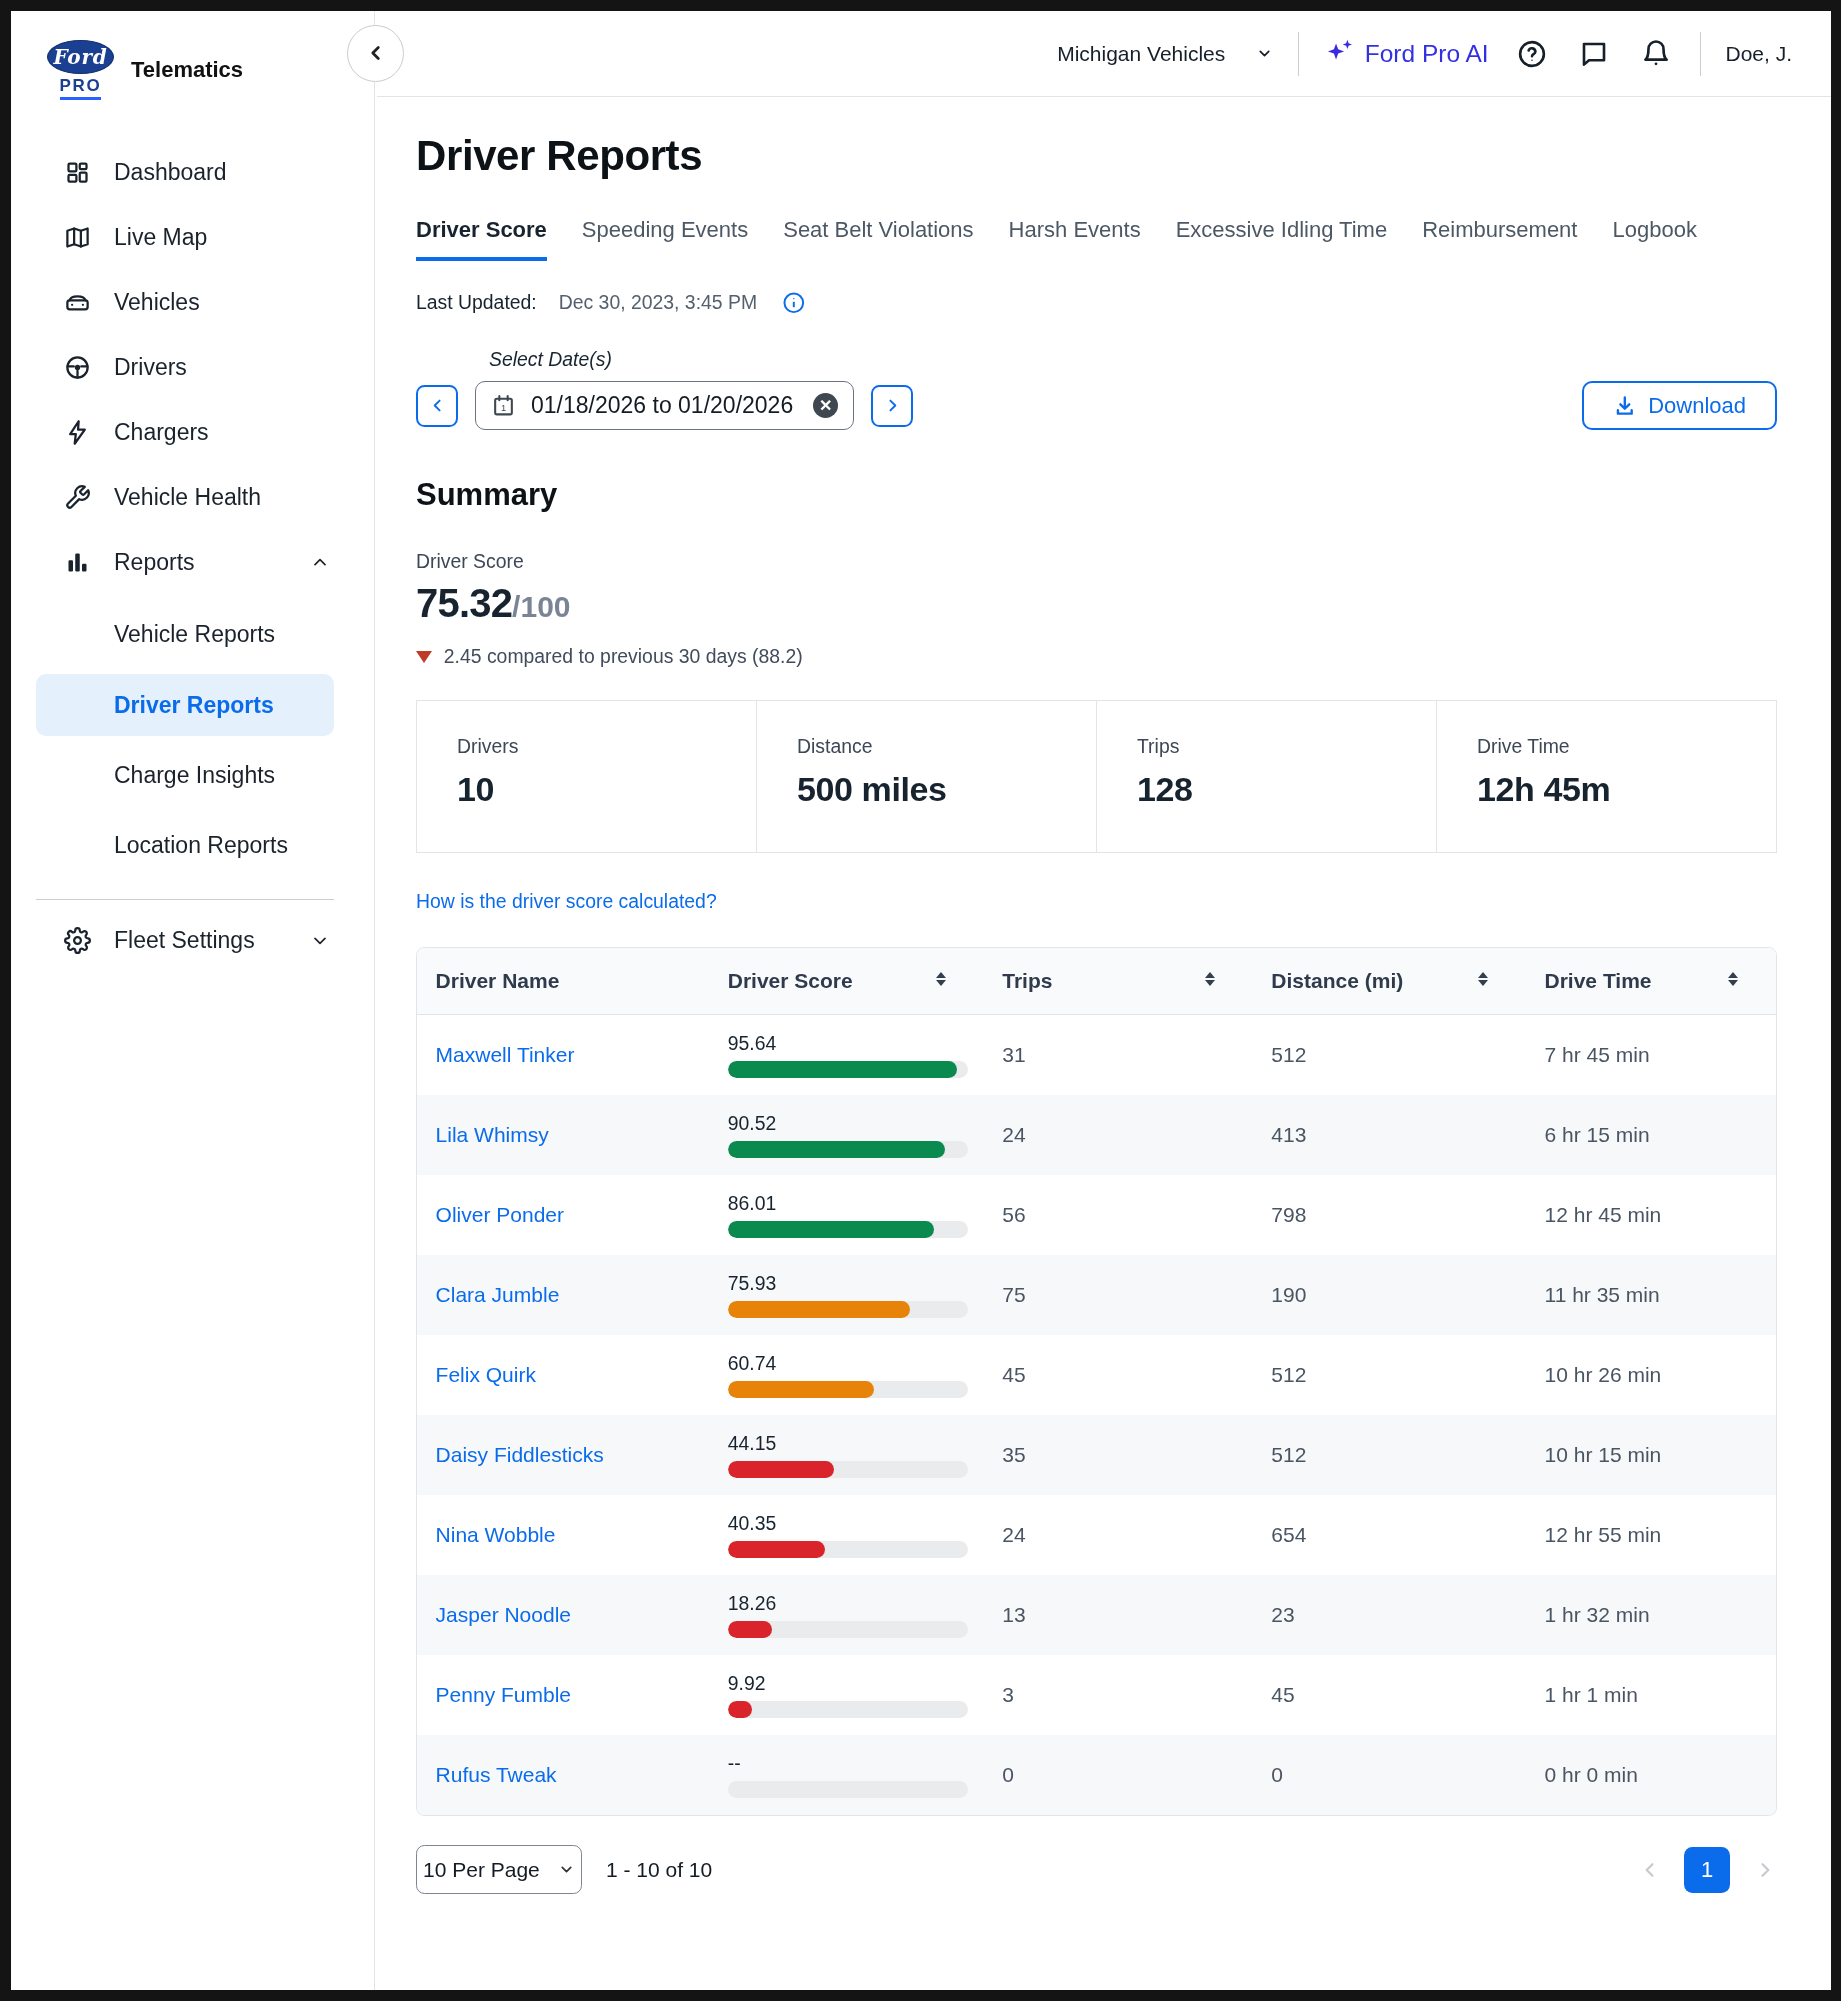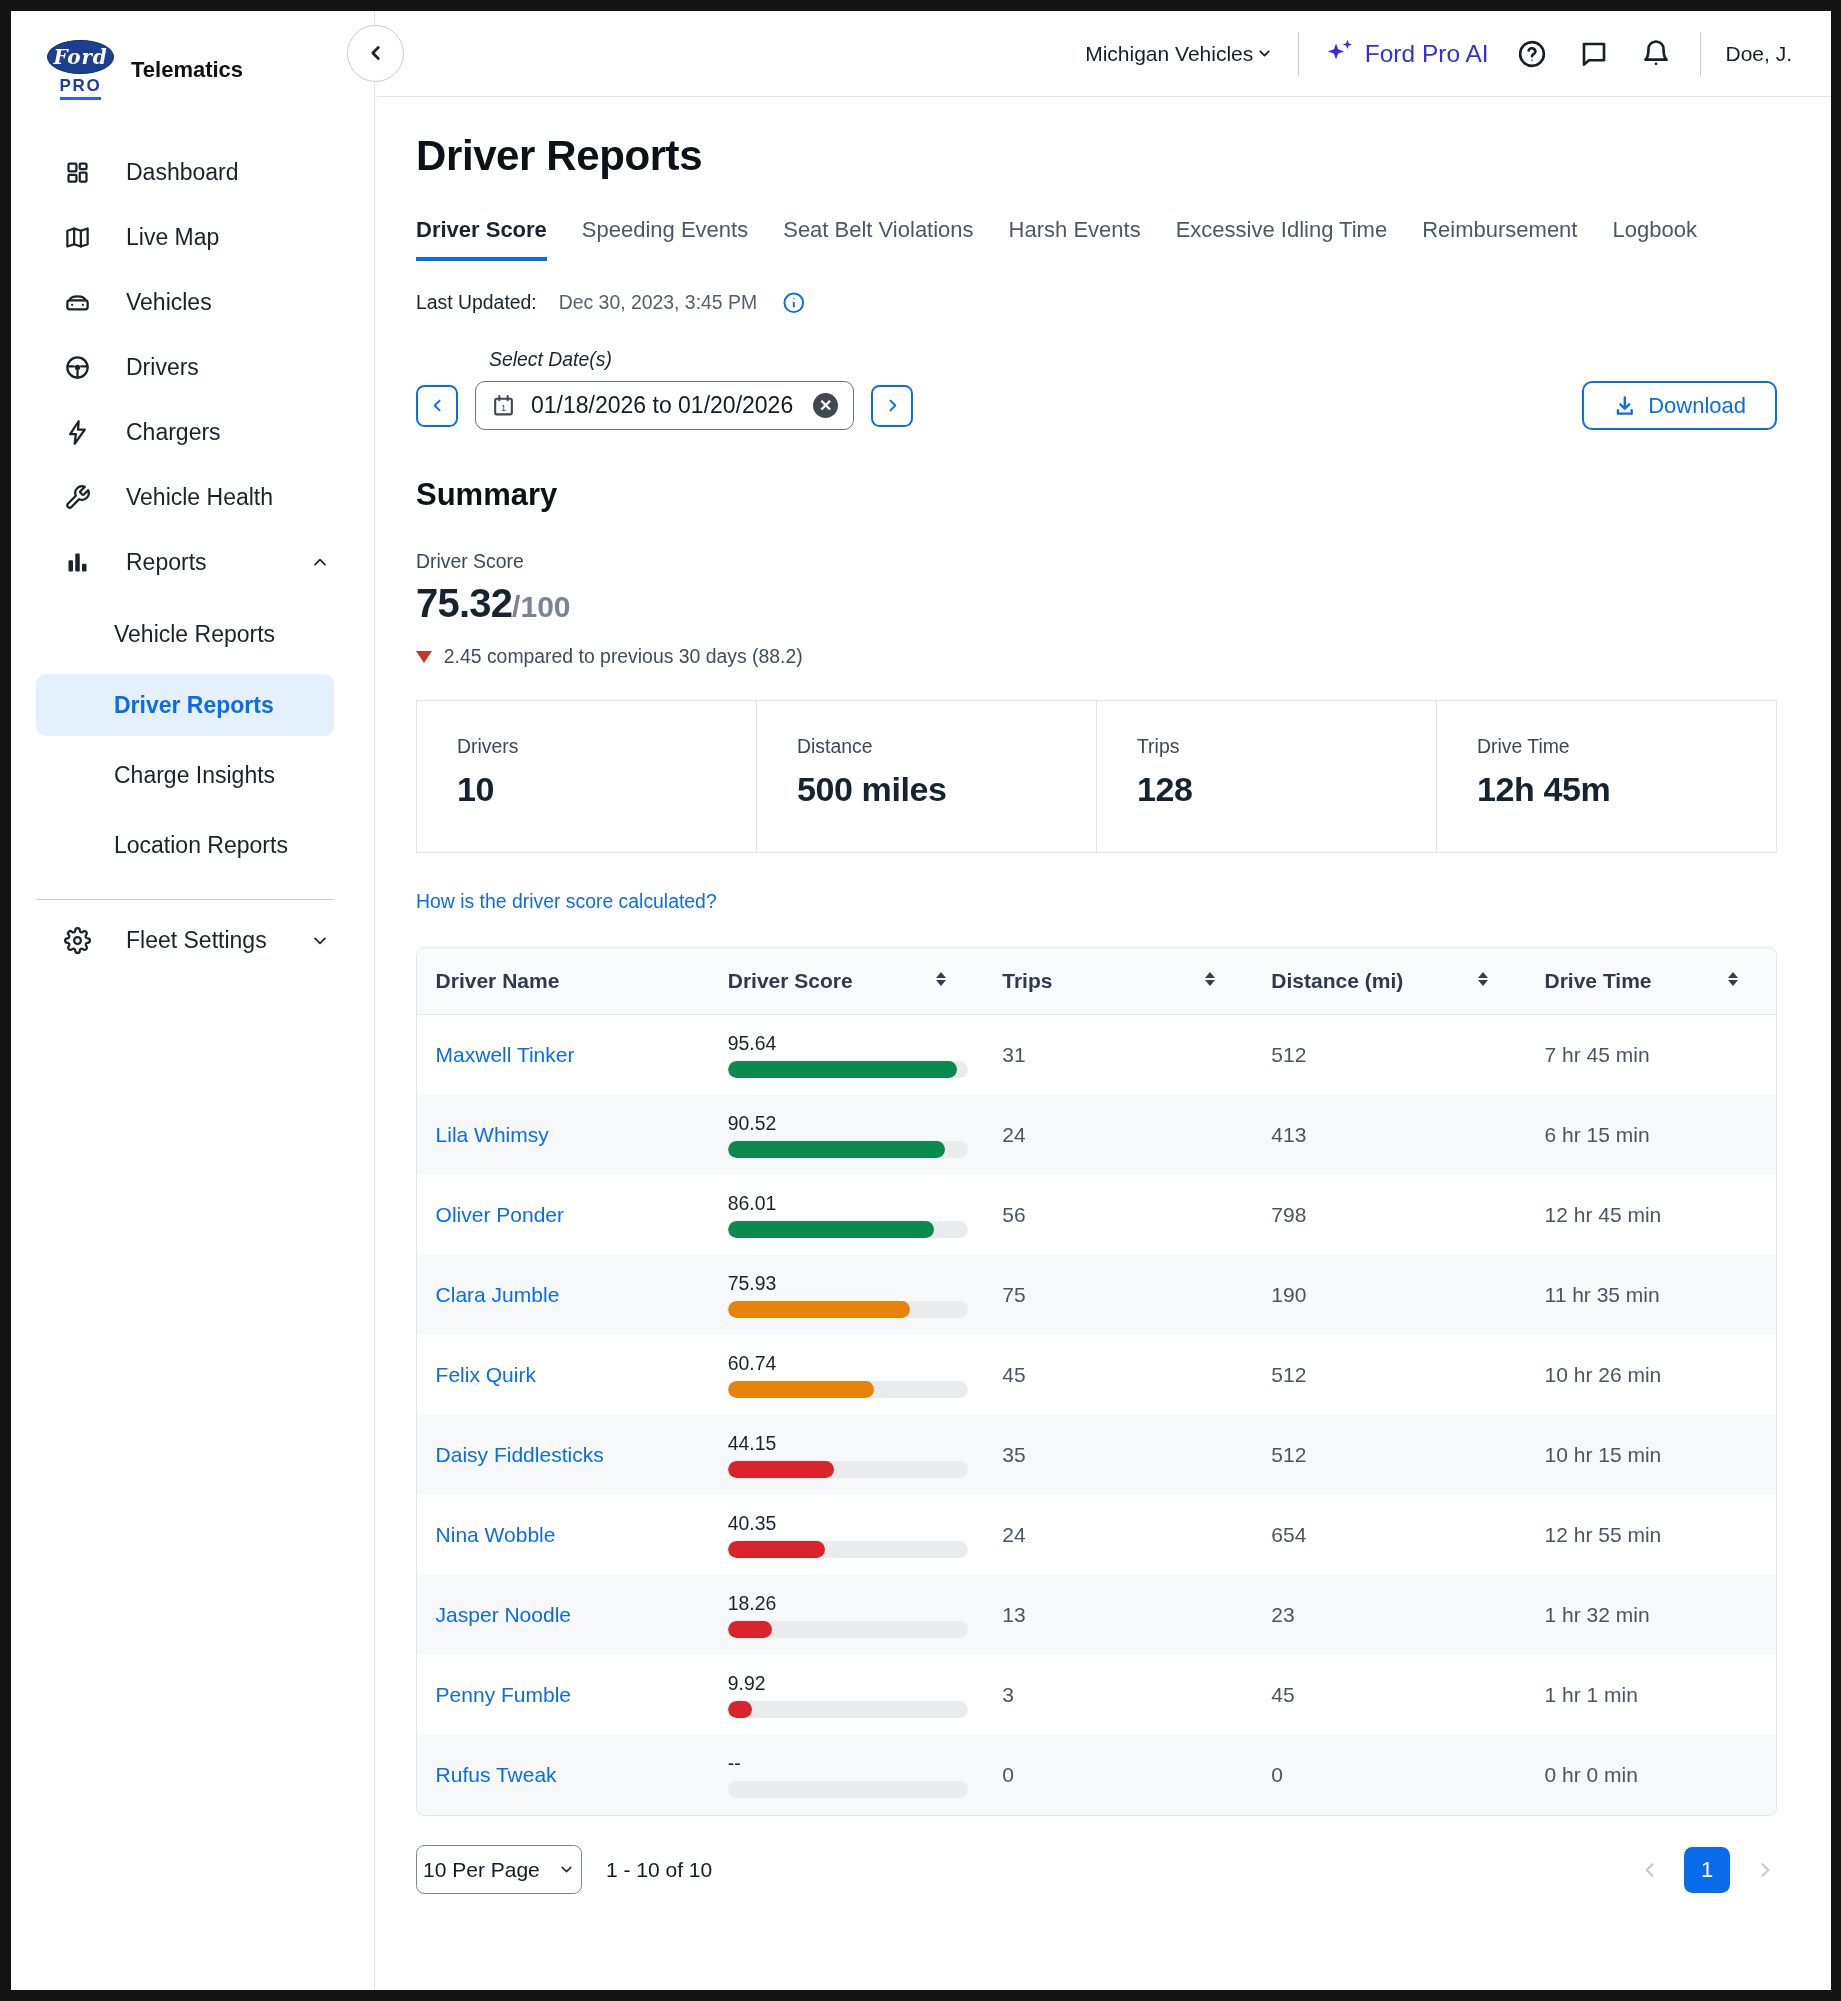--- a/index.html
+++ b/index.html
@@ -13,34 +13,34 @@
   .frame{width:1842px; height:2001px; border:11.8px solid #141414; background:#fff; position:relative; overflow:hidden;}
 
   
   .sidebar{position:absolute; left:0; top:0; bottom:0; width:364px; background:#fff; border-right:1.7px solid var(--line); padding:22px 15px 0 0; z-index:2;}
   .brand{display:flex; align-items:center; gap:15px; padding:6.7px 0 17px 34px;}
   .ford-logo{display:flex; flex-direction:column; align-items:center; width:71px;}
   .ford-oval{width:67px; height:34px; border-radius:50%; background:#1b3f91; border:1.7px solid #12306f; color:#fff; display:flex; align-items:center; justify-content:center; font-family:"DejaVu Serif", serif; font-style:italic; font-weight:bold; font-size:20px; letter-spacing:0.8px;}
   .ford-pro{font-size:17px; font-weight:bold; color:#1b3f91; letter-spacing:1.7px; border-bottom:3.4px solid #2861ff; line-height:1.25; margin-top:1.7px;}
   .brand-name{font-size:22px; font-weight:bold; color:#111;}
   .nav{margin-top:23.6px;}
-  .nav-item{display:flex; align-items:center; gap:34px; height:65px; padding:0 25px 0 52px; font-size:23px; color:#1a222c; cursor:pointer;}
+  .nav-item{display:flex; align-items:center; gap:22px; height:65px; padding:0 25px 0 52px; font-size:23px; color:#1a222c; cursor:pointer;}
   .nav-item .nicon{width:29px; height:29px; flex:0 0 29px; display:flex; align-items:center; justify-content:center;}
   .nav-item svg{width:27px; height:27px; stroke:#1a222c; fill:none; stroke-width:2; stroke-linecap:round; stroke-linejoin:round;}
   .nav-item svg.fill{fill:#1a222c; stroke:none;}
   .nav-item .grow{flex:1;}
   .sub-item{display:flex; align-items:center; height:62px; margin:8.4px 25px; padding-left:78px; font-size:23px; color:#1a222c; border-radius:10px; cursor:pointer;}
   .sub-item.active{background:var(--pill); color:var(--blue); font-weight:bold;}
   .side-divider{height:0.8px; background:var(--line2); margin:22px 25px 8.4px 25px;}
   .collapse-btn{position:absolute; left:336px; top:13.5px; width:57px; height:57px; border-radius:50%; background:#fff; border:1.7px solid #c9ccd0; display:flex; align-items:center; justify-content:center; z-index:5; cursor:pointer;}
   .collapse-btn svg{width:22px; height:22px; stroke:#222; stroke-width:3; fill:none; stroke-linecap:round; stroke-linejoin:round;}
 
   
   .topbar{position:absolute; left:366px; right:0; top:0; height:86px; background:#fff; border-bottom:1.7px solid var(--line); display:flex; align-items:center; justify-content:flex-end; gap:25px; padding-right:39px; z-index:1;}
-  .fleet-select{display:flex; align-items:center; gap:3px; font-size:21px; color:#16202b; cursor:pointer;}
+  .fleet-select{display:flex; align-items:center; gap:31px; font-size:21px; color:#16202b; cursor:pointer;}
   .vdiv{width:0.8px; height:44px; background:var(--line2);}
   .ai-link{display:flex; align-items:center; gap:6.7px; font-size:24.5px; color:var(--ai); cursor:pointer;}
   .icon-btn{width:37px; height:37px; display:flex; align-items:center; justify-content:center; cursor:pointer;}
   .icon-btn svg{width:30px; height:30px; stroke:#16202b; stroke-width:2.1; fill:none; stroke-linecap:round; stroke-linejoin:round;}
   .user{font-size:21px; color:#16202b;}
 
   
   .main{position:absolute; left:366px; top:86px; right:0; bottom:0; padding:35px 54px 0 39px; background:#fff; overflow:hidden;}
   h1.page-title{font-size:42px; letter-spacing:-0.4px; color:var(--ink); font-weight:bold;}
   .tabs{display:flex; gap:35px; margin-top:37px;}

